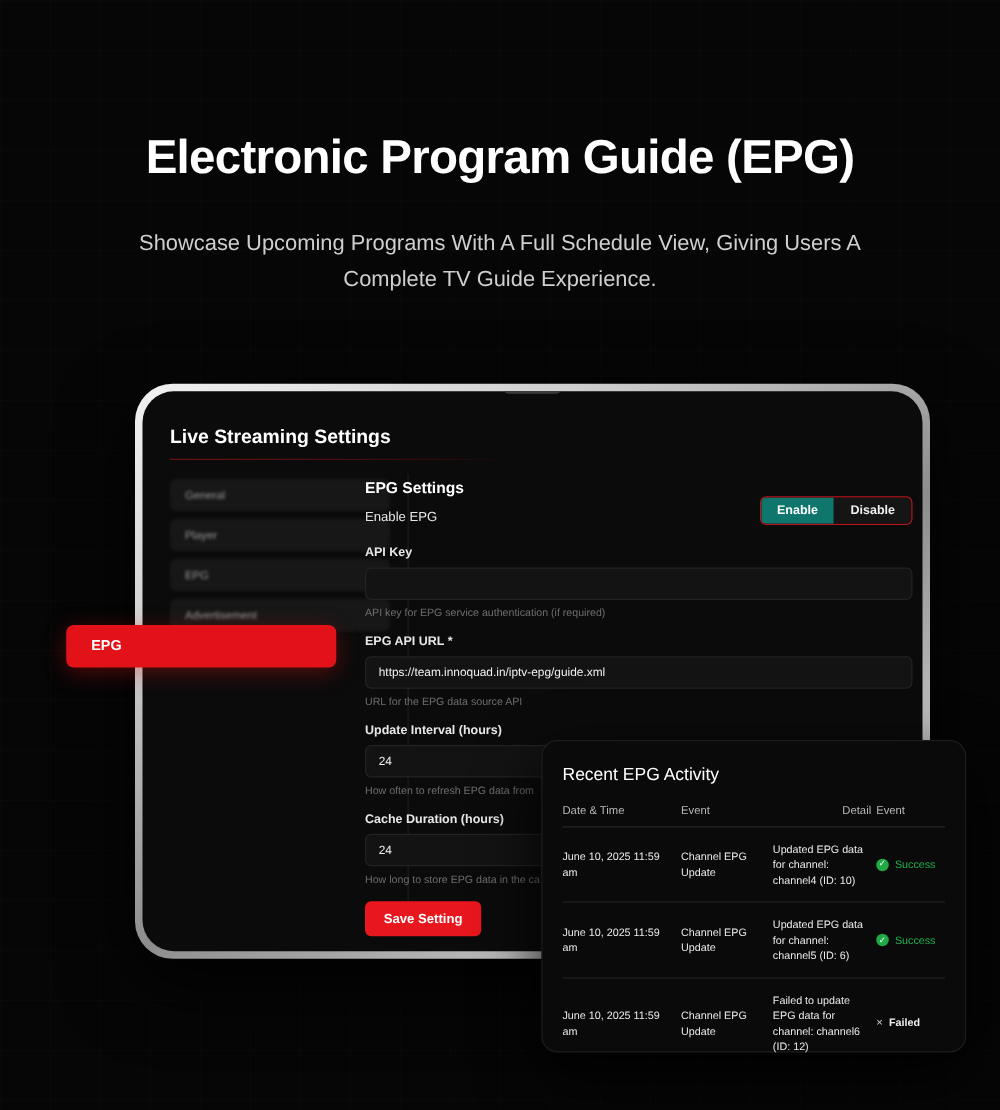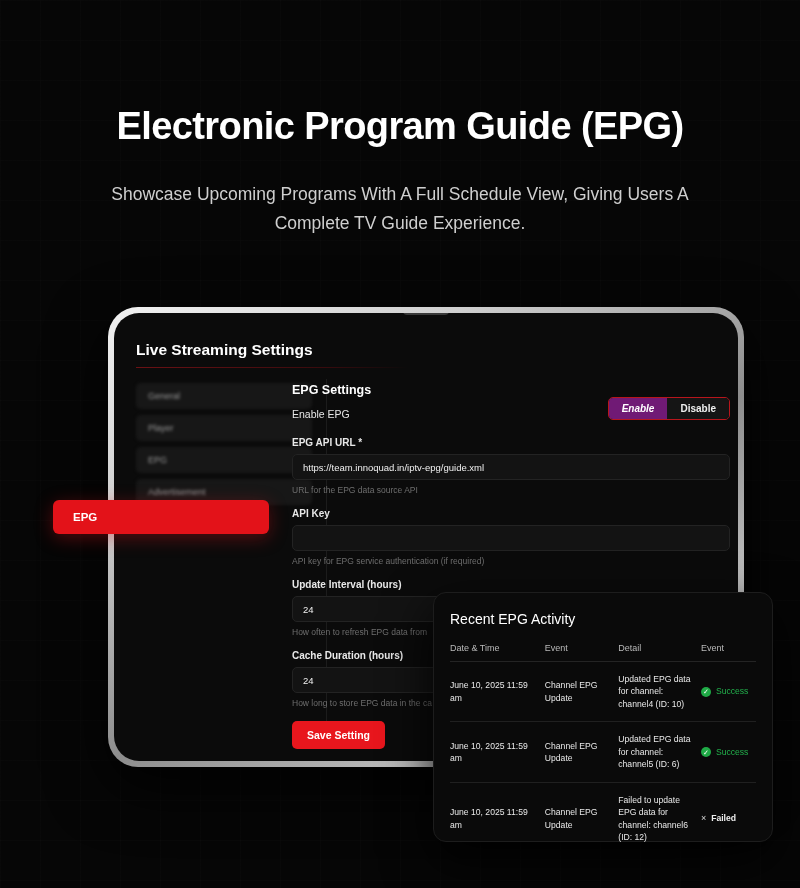--- a/index.html
+++ b/index.html
@@ -85,21 +85,21 @@
     width:100%; height:26px; border-radius:5px; background:#131313;
     border:1px solid #232323; color:#f0f0f0; font-size:9.5px;
     padding:0 10px; display:flex; align-items:center;
     font-family:"Liberation Sans",sans-serif;
   }
   .hint{ color:#6e6e6e; font-size:8.5px; margin-top:5px; display:block; }
   .fgroup{ margin-bottom:13px; }
 
   .toggle{ display:flex; border:1px solid #b8161c; border-radius:5px; overflow:hidden; }
   .toggle > div{ font-size:10px; font-weight:600; padding:5px 13px; }
-  .tg-on{ background:#701a75; color:#fff;font-style:italic; }
+  .tg-on{ background:#0f766e; color:#fff; }
   .tg-off{ background:#151515; color:#efefef; }
 
   .save{
     display:inline-block; background:#e8161d; color:#fff;
     font-size:10.5px; font-weight:600; padding:8px 15px; border-radius:5px;
     border:none; cursor:pointer; font-family:"Liberation Sans",sans-serif;
   }
 
   
   .activity{
@@ -112,21 +112,21 @@
   table{ width:100%; border-collapse:collapse; }
   th{
     text-align:left; color:#b9b9b9; font-size:9px; font-weight:400;
     padding:0 4px 8px 0; border-bottom:1px solid #242424;
   }
   td{
     color:#e9e9e9; font-size:8.6px; line-height:1.45; vertical-align:middle;
     padding:11px 6px 11px 0; border-bottom:1px solid #202020;
   }
   tr:last-child td{ border-bottom:none; }
-  .col-d{ width:31%; } .col-e{ width:24%; } .col-x{ width:27%; } .col-s{ width:18%; }
+  .col-d{ width:31%; } .col-e{ width:24%; } .col-x{ width:27%;text-align:right; } .col-s{ width:18%; }
   .stat{ display:flex; align-items:center; gap:5px; white-space:nowrap; }
   .ok{ color:#22b14c; font-size:8.6px; }
   .dot{
     width:10px; height:10px; border-radius:50%; background:#1faa46;
     color:#fff; font-size:7px; display:flex; align-items:center; justify-content:center;
     line-height:1; flex:0 0 auto;
   }
   .xm{ color:#d8d8d8; font-size:9px; }
   .fail{ color:#ededed; font-size:8.6px; font-weight:600; }
 </style>
@@ -159,32 +159,32 @@
 
         <div class="row-flex">
           <span class="lbl">Enable EPG</span>
           <div class="toggle">
             <div class="tg-on">Enable</div>
             <div class="tg-off">Disable</div>
           </div>
         </div>
 
         <div class="fgroup">
+          <span class="fieldlbl">API Key</span>
+          <div class="inp"></div>
+          <span class="hint">API key for EPG service authentication (if required)</span>
+        </div>
+
+        <div class="fgroup">
           <span class="fieldlbl">
             <span>EPG API URL</span>
             <span class="req">*</span>
           </span>
           <div class="inp">https://team.innoquad.in/iptv-epg/guide.xml</div>
           <span class="hint">URL for the EPG data source API</span>
-        </div>
-
-        <div class="fgroup">
-          <span class="fieldlbl">API Key</span>
-          <div class="inp"></div>
-          <span class="hint">API key for EPG service authentication (if required)</span>
         </div>
 
         <div class="fgroup">
           <span class="fieldlbl">Update Interval (hours)</span>
           <div class="inp">24</div>
           <span class="hint">How often to refresh EPG data from</span>
         </div>
 
         <div class="fgroup">
           <span class="fieldlbl">Cache Duration (hours)</span>

